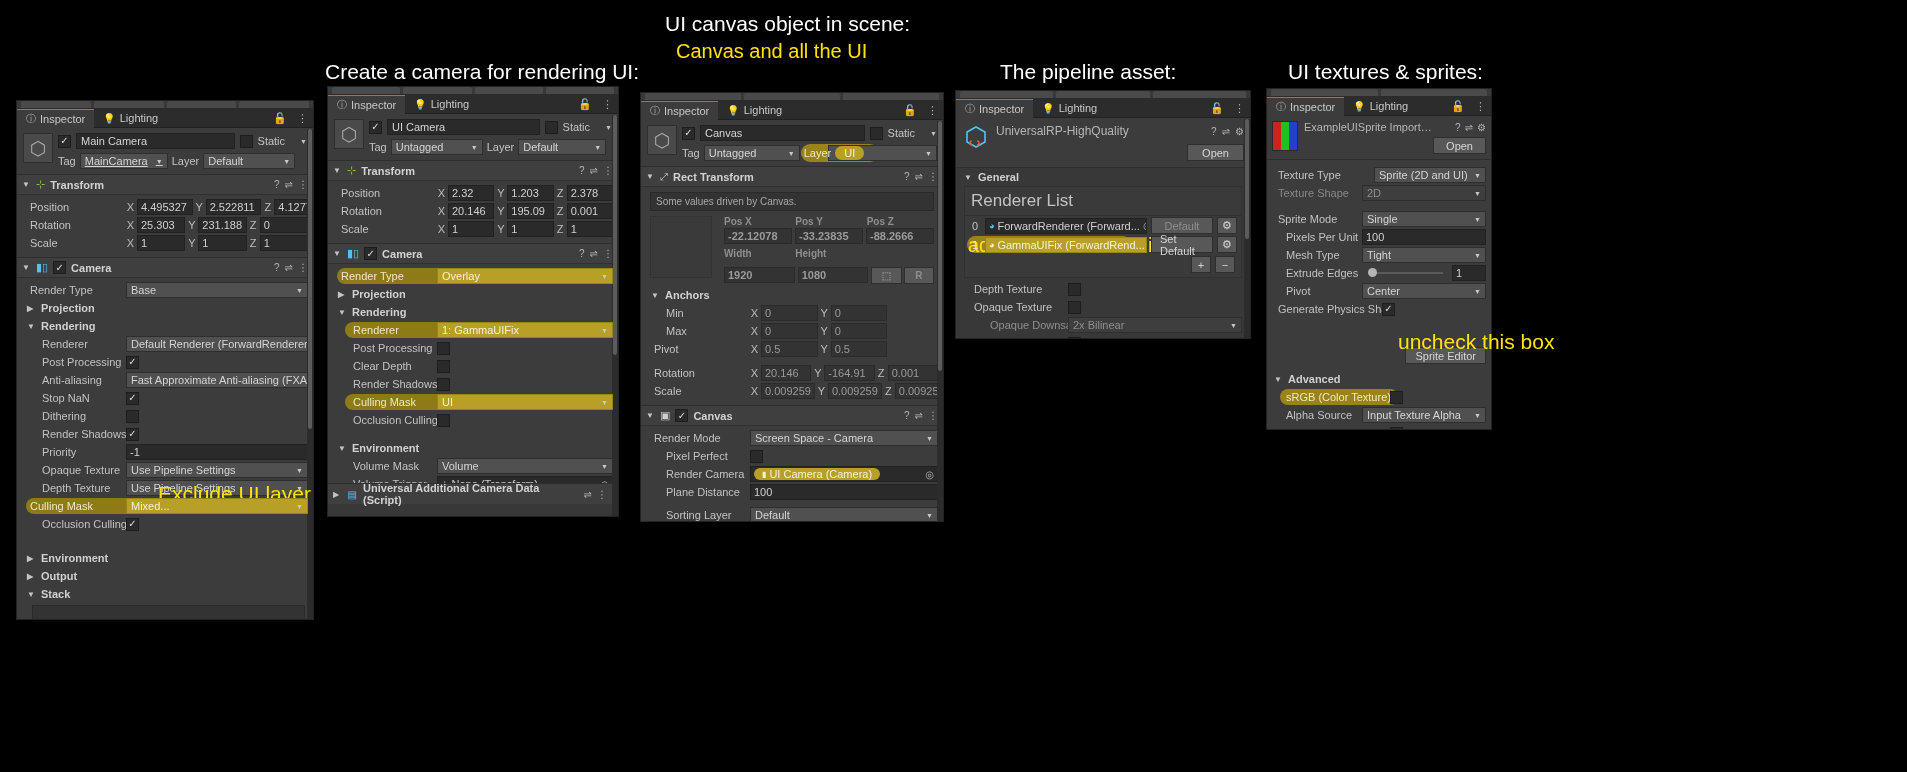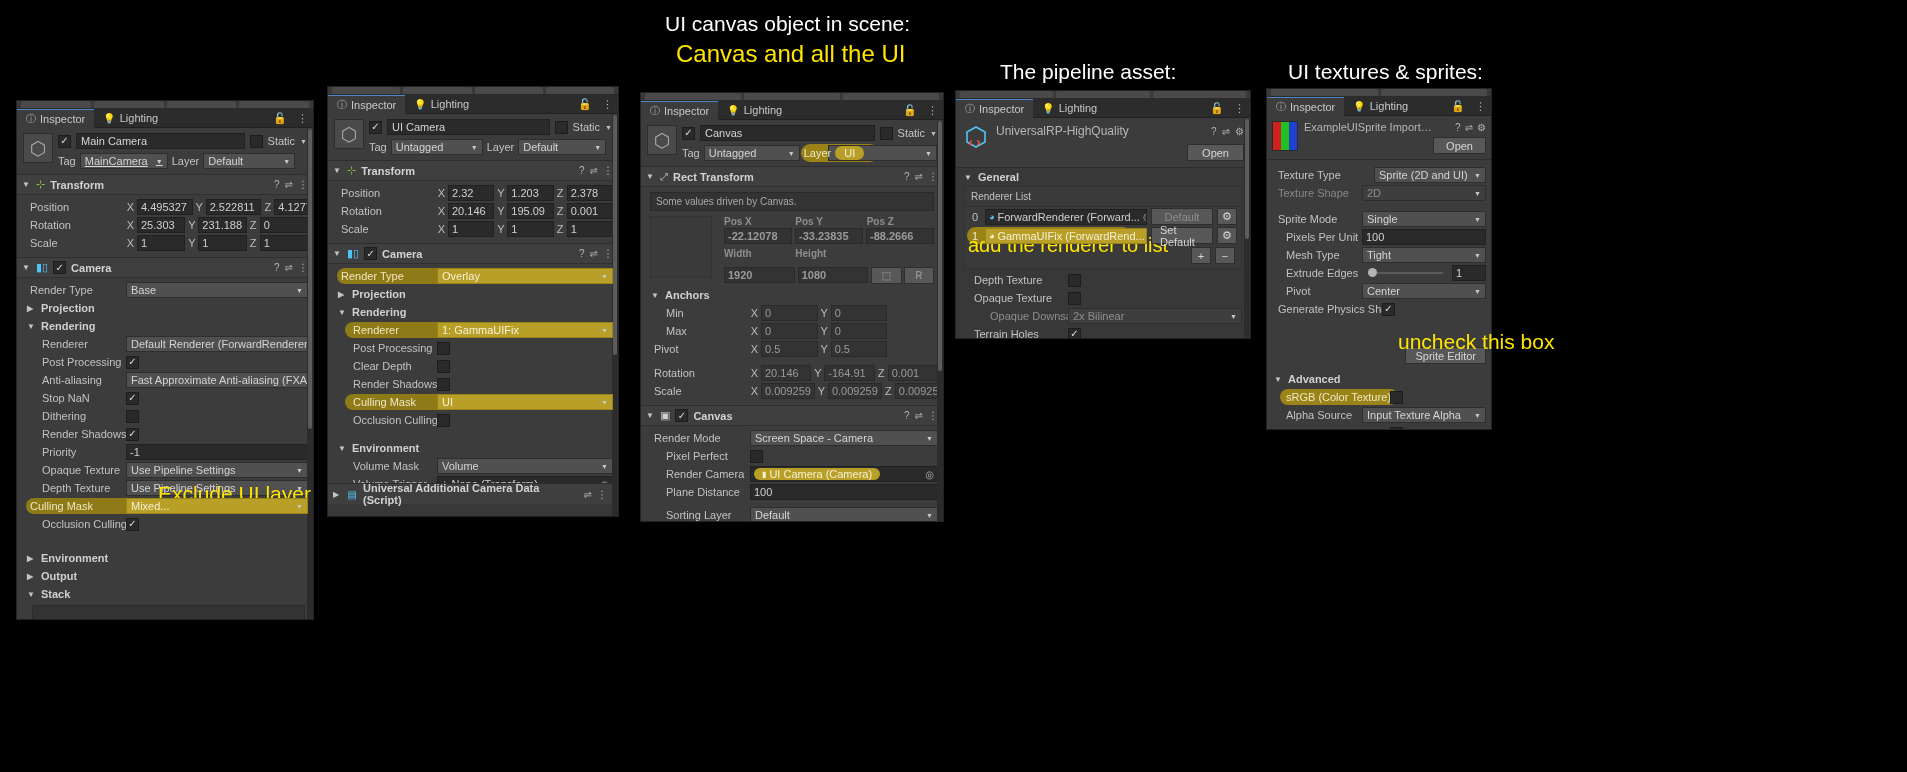--- a/index.html
+++ b/index.html
@@ -16,21 +16,21 @@
   .caption {
     position: absolute;
     color: #ffffff;
     font-size: 21px;
     font-family: "Liberation Sans", sans-serif;
     white-space: nowrap;
   }
   .caption-yellow {
     position: absolute;
     color: #ffe400;
-    font-size: 24px;
+    font-size: 20px;
     white-space: nowrap;
     font-family: "Liberation Sans", sans-serif;
   }
 
   
   .window {
     position: absolute;
     background: #383838;
     border: 1px solid #232323;
     color: #c4c4c4;
@@ -74,21 +74,21 @@
     width: 13px; height: 13px; flex: none;
     background: #2a2a2a; border: 1px solid #1d1d1d;
     display: inline-flex; align-items: center; justify-content: center;
     color: #dcdcdc; font-size: 10px; line-height: 1;
   }
   .chk.off { color: transparent; }
   .namefield {
     flex: 1; height: 16px; background: #2a2a2a; border: 1px solid #212121;
     color: #d4d4d4; font-size: 11px; padding: 1px 4px; line-height: 13px;
   }
-  .staticbox { display: flex; align-items: center; gap: 5px; }
+  .staticbox { display: flex; align-items: center; gap: 15px; }
   .staticlabel { color: #c4c4c4; font-size: 11px; }
   .caret { font-size: 7px; color: #c0c0c0; }
   .taglayerrow { display: flex; align-items: center; gap: 4px; margin-top: 4px; padding-bottom: 5px; }
   .mini-label { color: #c4c4c4; font-size: 11px; }
   .dropdown {
     height: 16px; background: #505050; border: 1px solid #2e2e2e;
     color: #d4d4d4; font-size: 11px; padding: 1px 4px;
     display: flex; align-items: center; justify-content: space-between;
     overflow: hidden; white-space: nowrap;
   }
@@ -169,20 +169,21 @@
   }
   .pipeline-ico { width: 28px; height: 28px; flex: none; position: relative; }
 
   .callout-line { position: absolute; background: #ffe400; border-radius: 3px; }
 </style>
 </head>
 <body>
 
 <div class="stage">
 
+  <div class="caption" style="left:325px; top:60px;">Create a camera for rendering UI:</div>
   <div class="caption" style="left:665px; top:12px;">UI canvas object in scene:</div>
   <div class="caption-yellow" style="left:676px; top:40px;">Canvas and all the UI</div>
   <div class="caption" style="left:1000px; top:60px;">The pipeline asset:</div>
   <div class="caption" style="left:1288px; top:60px;">UI textures &amp; sprites:</div>
 
   <div class="callout-line" style="left:812px; top:93px; width:6px; height:53px; transform:rotate(12deg); transform-origin: top center;"></div>
 
   <div class="window" style="left:16px; top:100px; width:298px; height:520px;">
     <div class="tabstrip-bg">
       <div class="ghosttab"></div>
@@ -892,21 +893,21 @@
     </div>
 
     <div style="height:1px; background:#2e2e2e;"></div>
 
     <div class="sub-foldout" style="padding-left:8px;">
       <span class="foldout">▼</span>
         <span>General</span>
     </div>
     <div style="padding:0 8px;">
       <div style="background:#3a3a3a; border:1px solid #313131;">
-        <div style="padding:4px 6px; color:#c2c2c2; font-size:10px;">Renderer List</div>
+        <div style="padding:4px 6px; color:#c2c2c2; font-size:17px;">Renderer List</div>
         <div style="height:1px;background:#313131;"></div>
         <div class="listrow">
           <span class="listidx">0</span>
           <span class="objfield" style="flex:1;">
             <span style="color:#4fc3f7;font-size:9px;">◕</span>
             <span>ForwardRenderer (Forward...</span>
             <span class="target-ico">◎</span>
           </span>
           <span class="btn dim" style="width:62px;">Default</span>
           <span class="btn" style="width:20px;padding:0;">⚙</span>

